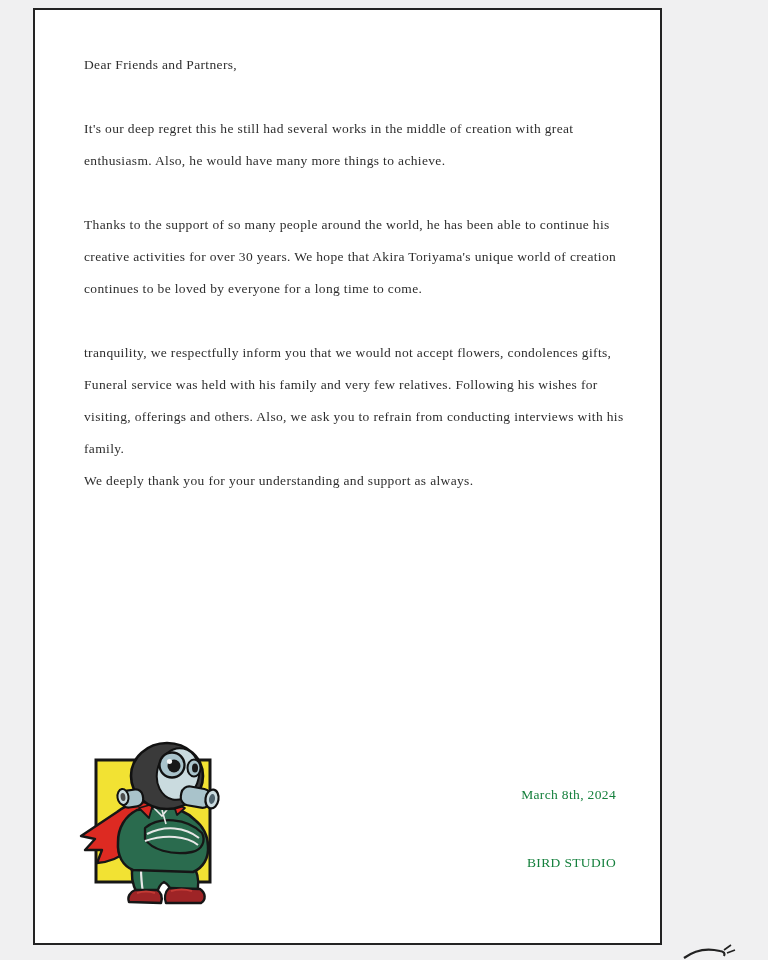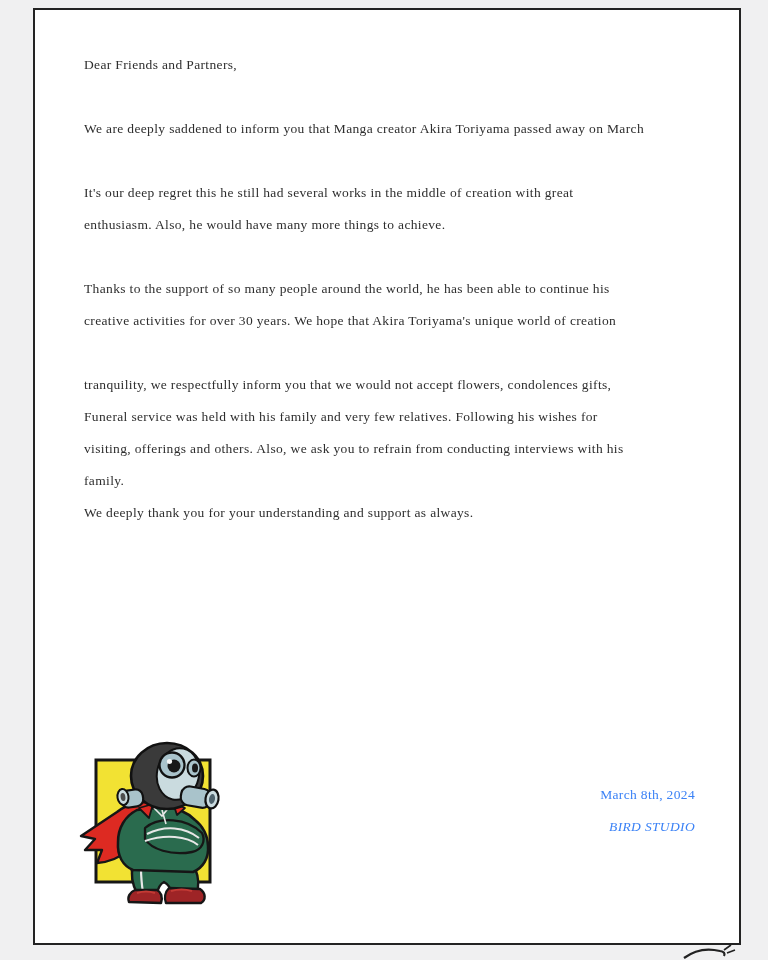--- a/index.html
+++ b/index.html
@@ -5,48 +5,48 @@
   * { margin: 0; padding: 0; box-sizing: border-box; }
   html, body {
     width: 768px; height: 960px;
     background: #f0f0f1;
     overflow: hidden;
     font-family: "Liberation Serif", "DejaVu Serif", serif;
   }
   .page {
     position: absolute;
     left: 33px; top: 8px;
-    width: 708px; height: 937px;
+    width: 629px; height: 937px;
     background: #ffffff;
     border: 2px solid #232323;
   }
   .letter-body {
     position: absolute;
     left: 49px; top: 39px; right: 20px;
     color: #2e2e2e;
     font-size: 13.5px;
     letter-spacing: 0.35px;
   }
   .para { margin: 0 0 32px 0; }
   .line {
     line-height: 32px;
     white-space: nowrap;
   }
   .date-line, .sig-line {
     position: absolute;
     right: 44px;
-    color: #3b82f6;
+    color: #15803d;
     font-size: 13.5px;
     letter-spacing: 0.35px;
     line-height: 16px;
     white-space: nowrap;
     text-align: right;
   }
   .date-line { top: 777px; }
-  .sig-bird { top: 809px; font-style: italic; }
+  .sig-bird { top: 845px; }
   .sig-capsule { top: 878px; }
   .mascot {
     position: absolute;
     left: 40px; top: 730px;
     width: 150px; height: 176px;
   }
   .corner-doodle {
     position: absolute;
     left: 680px; top: 944px;
     width: 62px; height: 16px;
@@ -56,31 +56,31 @@
 <body>
 
 <div class="page">
 
   <div class="letter-body">
     <div class="para">
       <div class="line">Dear Friends and Partners,</div>
     </div>
 
     <div class="para">
-      <div class="line">We are deeply saddened to inform you that Manga creator Akira Toriyama passed away on March</div>
     </div>
 
     <div class="para">
       <div class="line">It's our deep regret this he still had several works in the middle of creation with great</div>
       <div class="line">enthusiasm. Also, he would have many more things to achieve.</div>
     </div>
 
     <div class="para">
       <div class="line">Thanks to the support of so many people around the world, he has been able to continue his</div>
       <div class="line">creative activities for over 30 years. We hope that Akira Toriyama's unique world of creation</div>
+      <div class="line">continues to be loved by everyone for a long time to come.</div>
     </div>
 
 
     <div class="para">
       <div class="line">tranquility, we respectfully inform you that we would not accept flowers, condolences gifts,</div>
       <div class="line">Funeral service was held with his family and very few relatives. Following his wishes for</div>
       <div class="line">visiting, offerings and others. Also, we ask you to refrain from conducting interviews with his</div>
       <div class="line">family.</div>
       <div class="line">We deeply thank you for your understanding and support as always.</div>
     </div>

